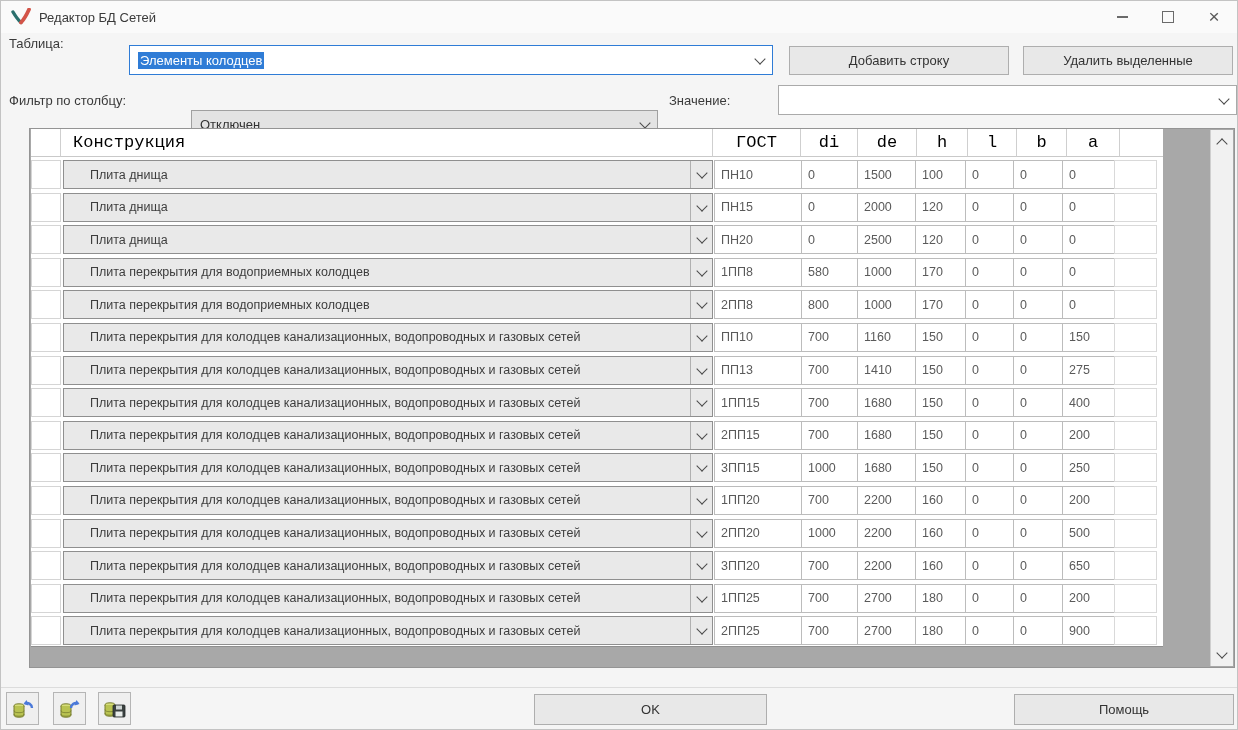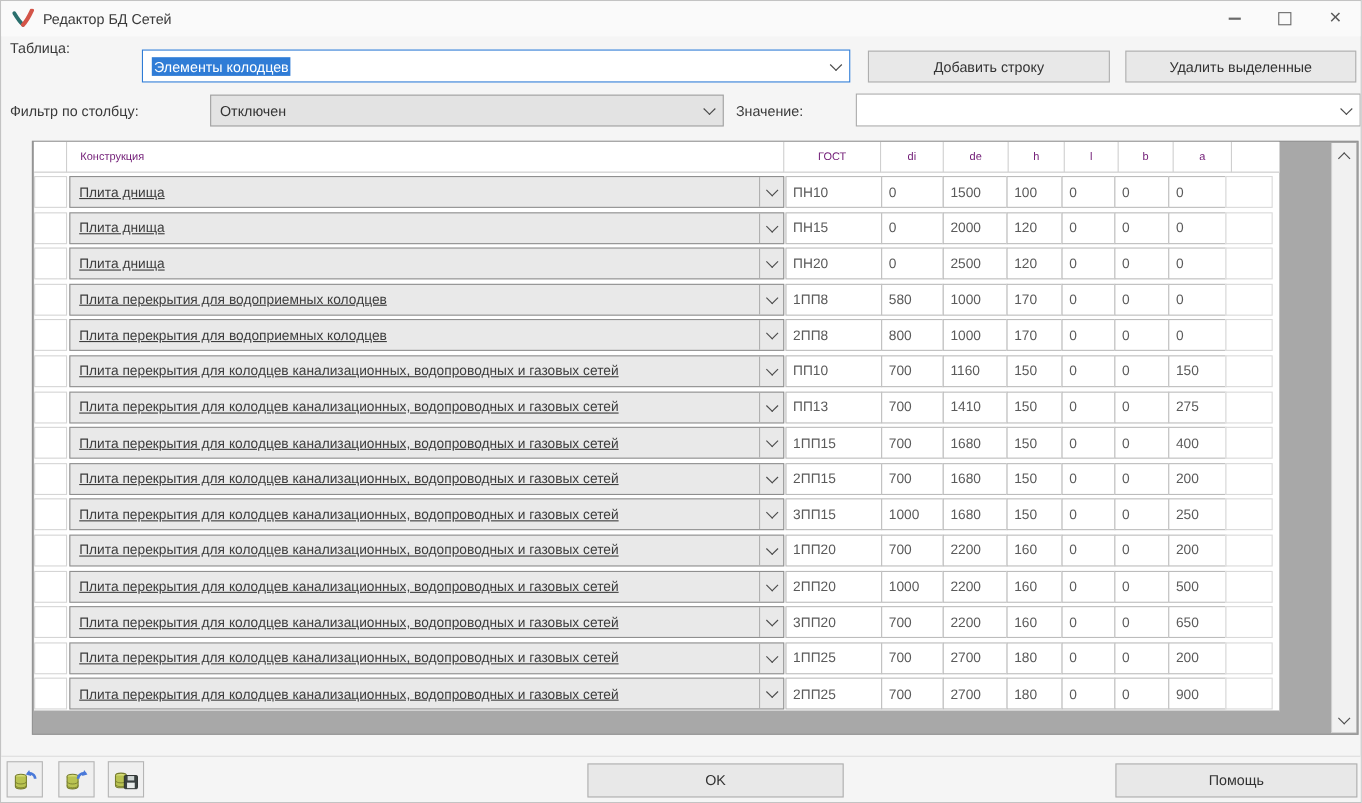--- a/index.html
+++ b/index.html
@@ -13,42 +13,42 @@
   .app-icon{margin-left:10px;width:20px;height:18px;flex:none;}
   .title-text{margin-left:8px;font-size:13px;color:#3a3a3a;}
   .win-controls{position:absolute;right:0;top:0;height:32px;display:flex;align-items:center;}
   .win-btn{width:46px;height:32px;display:flex;align-items:center;justify-content:center;color:#5a5a5a;font-size:15px;}
   .max-glyph{width:10px;height:10px;border:1.4px solid #6a6a6a;display:inline-block;}
   .min-glyph{width:11px;height:0;border-bottom:2px solid #6a6a6a;display:inline-block;}
   
   .lbl{position:absolute;font-size:13px;color:#3a3a3a;}
   .combo{position:absolute;box-sizing:border-box;display:flex;align-items:center;justify-content:space-between;
          padding:0 8px 0 8px;font-size:13px;background:#fff;border:1px solid #aaa;}
-  .combo.gray{background:#e3e3e3;border-color:#a0a0a0;}
+  .combo.gray{background:#e3e3e3;border-color:#a0a0a0;margin-top:24px;}
   .combo.focused{border-color:#2f7cd6;}
   .sel-text{background:#2f7cd6;color:#ffffff;padding:1px 2px;}
   .chv{display:inline-block;width:7px;height:7px;border-style:solid;border-color:#4a4a4a;
        border-width:0 0 1.6px 1.6px;transform:rotate(-45deg);margin-top:-3px;flex:none;}
   .chv.up{transform:rotate(135deg);margin-top:3px;}
   .btn{position:absolute;box-sizing:border-box;background:#e8e8e8;border:1px solid #aeaeae;
        display:flex;align-items:center;justify-content:center;font-size:13px;color:#333;cursor:default;}
   
   .panel{position:absolute;left:28px;top:127px;width:1206px;height:540px;background:#a8a8a8;
          border:1px solid #949494;box-sizing:border-box;}
   .content{position:absolute;left:1px;top:0;width:1132px;height:518px;background:#fff;border-bottom:1px solid #8f8f8f;box-sizing:border-box;}
   .thead{display:flex;height:28px;background:#fff;}
   .hcell{box-sizing:border-box;flex:none;display:flex;align-items:center;justify-content:center;
-         font-size:10px;color:#701a75;border-right:1px solid #cfcfcf;border-bottom:1px solid #c9c9c9;}
+         font-size:17px;color:#000000;border-right:1px solid #cfcfcf;border-bottom:1px solid #c9c9c9;font-family:Liberation Mono, monospace;}
   .hcell.hleft{justify-content:flex-start;padding-left:12px;}
   .rows{display:flex;flex-direction:column;margin-top:3px;}
   .trow{display:flex;height:29px;margin-bottom:3.6px;flex:none;}
   .cell{box-sizing:border-box;flex:none;}
   .sel{background:#fff;border:1px solid #d5d5d5;}
   .constr{background:#e9e9e9;border:1px solid #8f8f8f;margin-left:2px;display:flex;align-items:center;}
-  .ctext{flex:1;font-size:12.5px;color:#3d3d3d;padding-left:8px;white-space:nowrap;overflow:hidden;text-decoration:underline;}
+  .ctext{flex:1;font-size:12.5px;color:#3d3d3d;padding-left:26px;white-space:nowrap;overflow:hidden;}
   .chevbox{width:21px;height:100%;display:flex;align-items:center;justify-content:center;border-left:1px solid #b0b0b0;flex:none;}
   .num{background:#fff;border:1px solid #bcbcbc;margin-left:-1px;display:flex;align-items:center;
        padding-left:6px;font-size:12.5px;color:#5a5a5a;}
   .num.first{margin-left:1px;}
   .fil{background:#fff;border:1px solid #d9d9d9;margin-left:-1px;}
   .w-sel{width:30px}.w-con{width:650px}.w-conh{width:652px}.w-gost{width:88px}.w-di{width:57px}
   .w-de{width:59px}.w-h{width:51px}.w-l{width:49px}.w-b{width:50px}.w-a{width:53px}.w-fil{width:43px}
   .vscroll{position:absolute;top:1px;right:1px;bottom:1px;width:23px;background:#f1f1f1;border-left:1px solid #cfcfcf;box-sizing:border-box;}
   .sarrow{position:absolute;left:0;width:100%;height:20px;display:flex;align-items:center;justify-content:center;}
   .sarrow.up{top:2px}.sarrow.down{bottom:2px}

